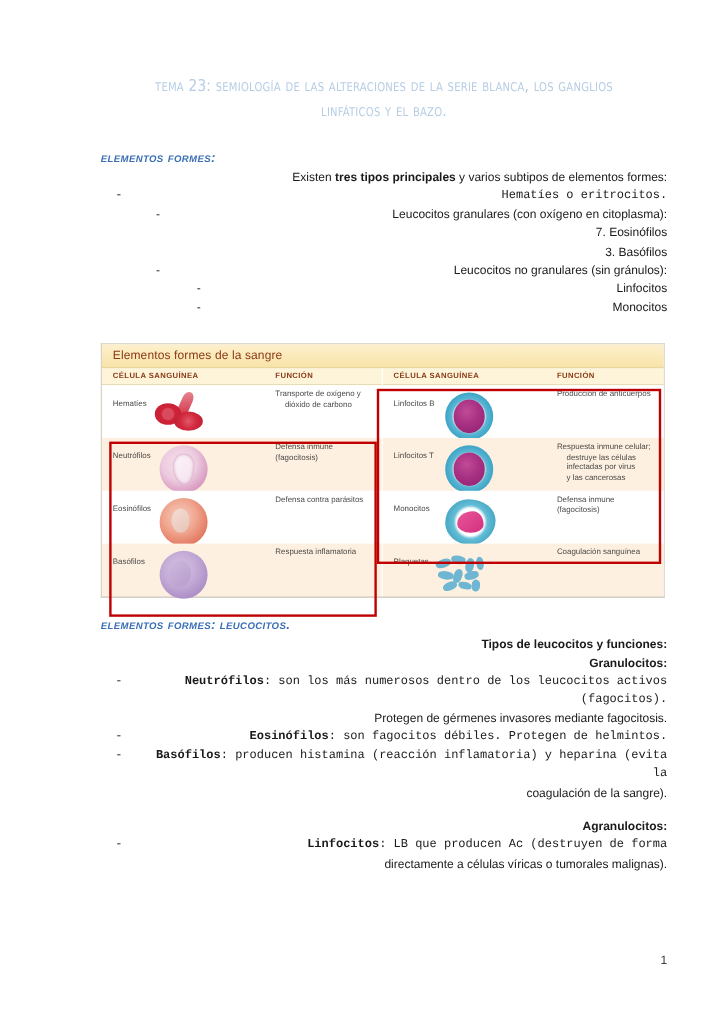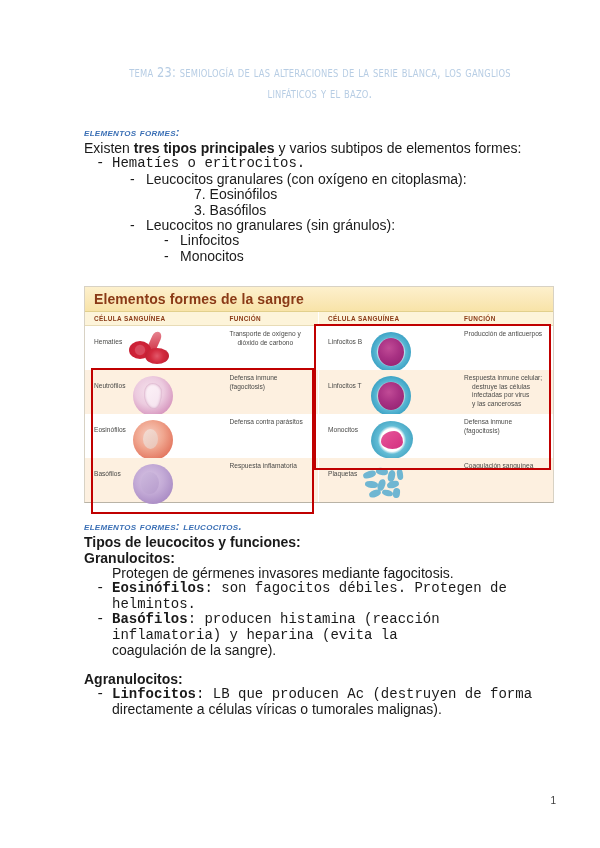--- a/index.html
+++ b/index.html
@@ -45,24 +45,25 @@
     font-style: italic;
     font-variant: small-caps;
     text-transform: lowercase;
     font-size: 11.2px;
     letter-spacing: 0.3px;
     margin: 0 0 3px 0;
   }
 
   
   .line {
-    font-size: 14px;
+    font-size: 10px;
     line-height: 15.4px;
     margin: 0;
     color: #1a1a1a;
+    text-align: right;
   }
   .b { font-weight: bold; }
 
   .lvl1 { padding-left: 28px; position: relative; font-family: Liberation Mono, monospace; }
   .lvl2 { padding-left: 62px; position: relative; }
   .lvl3 { padding-left: 96px; position: relative; }
   .dash::before {
     content: "-";
     position: absolute;
     font-weight: normal;
@@ -87,22 +88,22 @@
     width: 470px;
     background: #ffffff;
     border: 1px solid #d8d2c4;
     border-bottom: 1px solid #b9b3a6;
   }
   .fig-title {
     background: #fbe9b8;
     background: linear-gradient(180deg,#fdf0cd 0%, #f8e3a8 100%);
     border-bottom: 1px solid #e2d08d;
     color: #8a3a16;
-    font-weight: bold;
-    font-size: 14px;
+    font-weight: normal;
+    font-size: 10px;
     padding: 4px 0 4px 9px;
     letter-spacing: 0.1px;
   }
   .fig-cols {
     display: flex;
     position: relative;
   }
   .fig-col { width: 50%; position: relative; }
   .fig-col.left { border-right: 1px solid #ffffff; }
 
@@ -361,20 +362,21 @@
       <div class="hl" style="left:6px; top:81px; width:223px; height:146px;"></div>
       <div class="hl" style="left:229px; top:37px; width:237px; height:146px;"></div>
     </div>
   </div>
 
   <div class="gap-l"></div>
   <div class="sec-head">Elementos formes: leucocitos.</div>
   <p class="line b">Tipos de leucocitos y funciones:</p>
   <p class="line b">Granulocitos:</p>
 
+  <p class="line lvl1 dash"><span class="b">Neutrófilos</span><span>: son los más numerosos dentro de los leucocitos activos (fagocitos).</span></p>
   <p class="line hang">Protegen de gérmenes invasores mediante fagocitosis.</p>
 
   <p class="line lvl1 dash"><span class="b">Eosinófilos</span><span>: son fagocitos débiles. Protegen de helmintos.</span></p>
 
   <p class="line lvl1 dash"><span class="b">Basófilos</span><span>: producen histamina (reacción inflamatoria) y heparina (evita la</span></p>
   <p class="line hang">coagulación de la sangre).</p>
 
   <div class="gap-m"></div>
   <p class="line b">Agranulocitos:</p>
 

